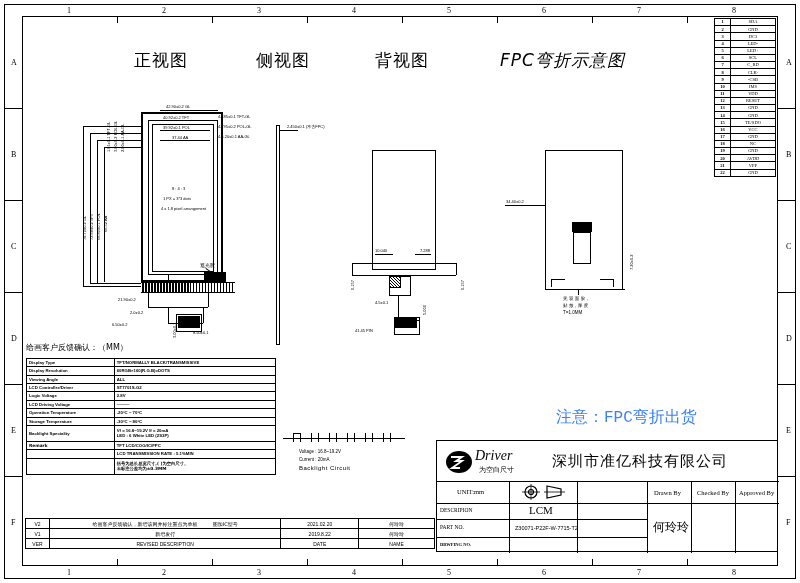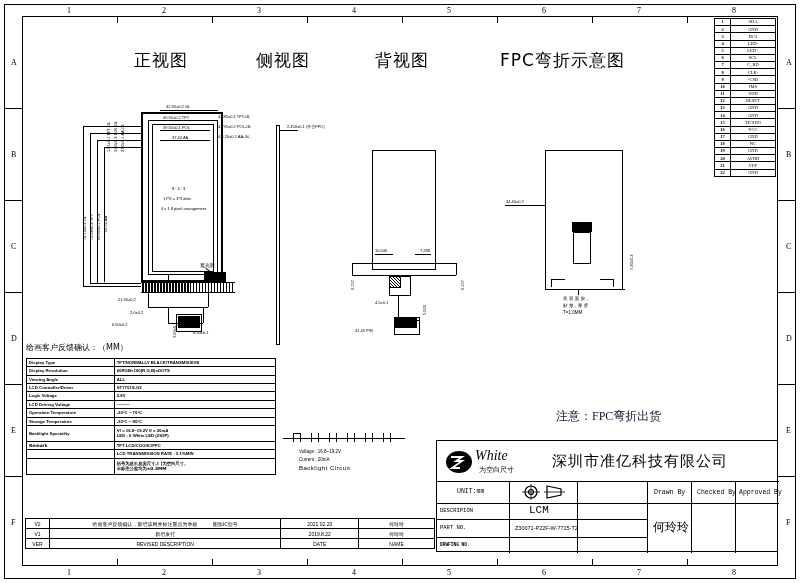--- a/index.html
+++ b/index.html
@@ -19,21 +19,21 @@
   .frame-outer { position:absolute; left:4px; top:4px; width:792px; height:575px; border:1px solid #000; }
   .frame-inner { position:absolute; left:22px; top:16px; width:756px; height:550px; border:1.5px solid #000; }
 
   
   .zone { position:absolute; font-size:8px; font-family:"Liberation Serif", serif; color:#000; }
 
   
   .head-cjk {
     font-family:"DejaVu Sans", sans-serif; font-size:17px; letter-spacing:1px; color:#000;
   }
-  .notice-cjk { font-family:Liberation Serif, serif; font-size:12px; color:#0f172a; }
+  .notice-cjk { font-family:Liberation Mono, monospace; font-size:16px; color:#3b82f6; }
 
   
   .rect { position:absolute; border:1px solid #000; }
   .rect-thick { position:absolute; border:2px solid #000; }
   .fill-black { position:absolute; background:#000; }
   .dim { position:absolute; font-size:4px; font-family:"Liberation Sans", sans-serif; color:#000; white-space:nowrap; }
   .dimv { position:absolute; font-size:4px; font-family:"Liberation Sans", sans-serif; color:#000;
           white-space:nowrap; transform-origin:0 0; transform:rotate(-90deg); }
 
   
@@ -55,21 +55,21 @@
                   font-family:"Liberation Sans", sans-serif; padding:1.5px 1px; line-height:1.2; }
   #rev-table td.c-ver  { width:24px; }
   #rev-table td.c-desc { width:232px; }
   #rev-table td.c-date { width:78px; }
   #rev-table td.c-name { width:76px; }
   .cjk-s { font-family:"DejaVu Sans", sans-serif; }
 
   
   #title-block { position:absolute; left:436px; top:440px; width:342px; height:112px; border:1px solid #000; }
   .tb-line { position:absolute; background:#000; }
-  .tb-txt { position:absolute; font-size:6.5px; font-family:Liberation Mono, monospace; color:#000; white-space:nowrap; }
+  .tb-txt { position:absolute; font-size:6.5px; font-family:Liberation Serif, serif; color:#000; white-space:nowrap; }
 
   .company-cjk { font-family:Liberation Mono, monospace; font-size:15px; color:#000; letter-spacing:1px;text-align:right; }
   .logo-word { font-family:"Liberation Serif", serif; font-style:italic; font-size:14px; color:#000; }
   .logo-sub  { font-family:"DejaVu Sans", sans-serif; font-size:7px; color:#000; }
 
   .bl-txt { position:absolute; font-size:4.5px; font-family:"Liberation Sans", sans-serif; color:#000; white-space:pre; }
   .bl-title { position:absolute; font-size:6px; font-family:"Liberation Sans", sans-serif; color:#000; letter-spacing:0.5px;}
 </style>
 </head>
 <body>
@@ -135,21 +135,21 @@
   <div class="zone" style="left:786px;top:58px;">A</div>
   <div class="zone" style="left:786px;top:150px;">B</div>
   <div class="zone" style="left:786px;top:242px;">C</div>
   <div class="zone" style="left:786px;top:334px;">D</div>
   <div class="zone" style="left:786px;top:426px;">E</div>
   <div class="zone" style="left:786px;top:518px;">F</div>
 
   <div class="txt head-cjk" style="left:134px;top:52px;">正视图</div>
   <div class="txt head-cjk" style="left:256px;top:52px;">侧视图</div>
   <div class="txt head-cjk" style="left:375px;top:52px;">背视图</div>
-  <div class="txt head-cjk" style="left:500px;top:52px;">FPC弯折示意图</div>
+  <div class="txt head-cjk" style="left:500px;top:52px;font-style:italic;">FPC弯折示意图</div>
 
   <div class="rect-thick" style="left:141px;top:112px;width:82px;height:170px;"></div>
 
   <div class="rect" style="left:148px;top:120px;width:70px;height:155px;"></div>
 
   <div class="rect" style="left:152px;top:124px;width:62px;height:148px;"></div>
 
   <div class="ln" style="left:83px;top:126px;width:58px;height:0.6px;"></div>
   <div class="ln" style="left:90px;top:133px;width:51px;height:0.6px;"></div>
   <div class="ln" style="left:97px;top:140px;width:44px;height:0.6px;"></div>
@@ -469,21 +469,21 @@
 
     <div class="tb-line" style="left:0;top:78px;width:210px;height:1px;"></div>
     <div class="tb-line" style="left:0;top:96px;width:210px;height:1px;"></div>
 
     <div style="position:absolute;left:8px;top:6px;width:28px;height:28px;">
       <svg width="28" height="28" viewBox="0 0 28 28" aria-hidden="true">
         <ellipse cx="14" cy="15" rx="13" ry="11" fill="#000"></ellipse>
         <path d="M6 10 h11 l-6 4 h6 l-10 7 h8" stroke="#fff" stroke-width="1.8" fill="none"></path>
       </svg>
     </div>
-    <div class="tb-txt logo-word" style="left:38px;top:7px;">White</div>
+    <div class="tb-txt logo-word" style="left:38px;top:7px;">Driver</div>
     <div class="tb-txt logo-sub" style="left:42px;top:24px;">为空白尺寸</div>
     <div class="tb-txt company-cjk" style="left:115px;top:11px;">深圳市准亿科技有限公司</div>
 
     <div class="tb-txt" style="left:20px;top:47px;">UNIT:mm</div>
 
     <div style="position:absolute;left:84px;top:43px;width:48px;height:16px;">
       <svg width="48" height="16" viewBox="0 0 48 16" aria-hidden="true">
         <circle cx="10" cy="8" r="6" fill="none" stroke="#000" stroke-width="1.2"></circle>
         <circle cx="10" cy="8" r="2.5" fill="none" stroke="#000" stroke-width="1.2"></circle>
         <line x1="1" y1="8" x2="19" y2="8" stroke="#000" stroke-width="0.8"></line>

